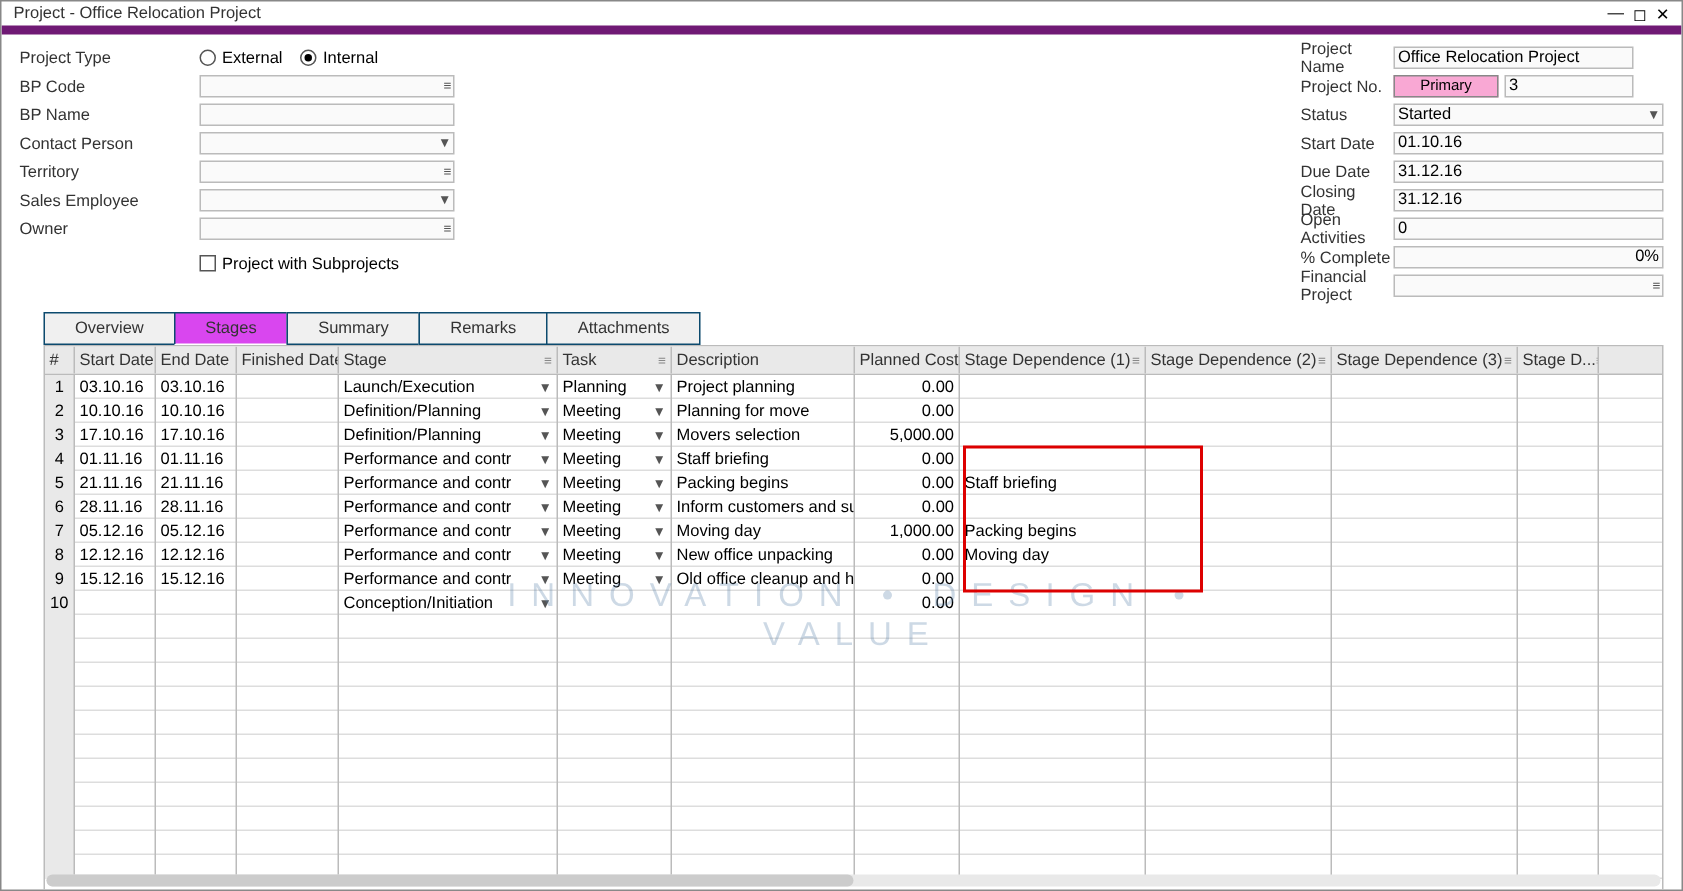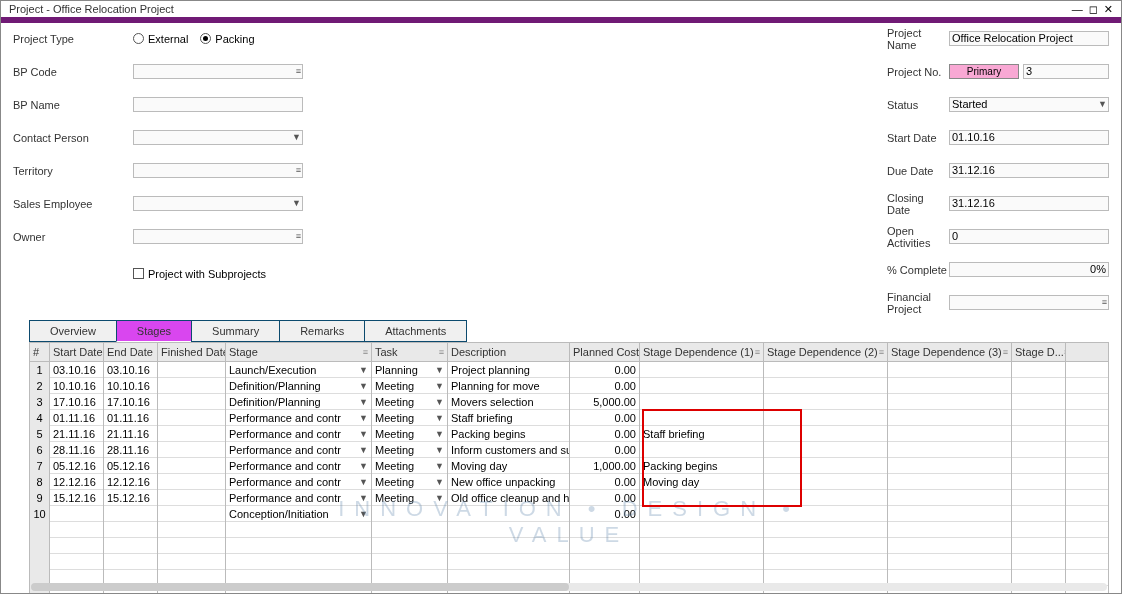--- a/index.html
+++ b/index.html
@@ -2,34 +2,34 @@
 <html><head>
 <meta charset="utf-8">
 <style>
 * { box-sizing: border-box; font-family: Arial, sans-serif; font-size: 11px; }
 body { margin: 0; background: #fff; width: 1122px; height: 594px; overflow: hidden; position: relative; border: 1px solid #888; }
 .titlebar { display: flex; justify-content: space-between; align-items: center; padding: 4px 8px; border-bottom: 6px solid #701a75; height: 22px; }
 .title-text { color: #333; }
 .winbtns { display: flex; gap: 6px; font-size: 13px; }
 .winbtn { cursor: pointer; }
 .form-area { display: flex; padding: 8px 12px 0 12px; gap: 0; }
-.form-col { display: flex; flex-direction: column; gap: 18px; }
+.form-col { display: flex; flex-direction: column; gap: 4px; }
 .form-row { display: flex; align-items: center; height: 15px; }
 .form-label { width: 120px; color: #333; }
 .form-input { width: 170px; height: 15px; border: 1px solid #bbb; background: #fafafa; padding: 0 2px; position: relative; }
 .dd-arrow { position: absolute; right: 1px; top: 1px; font-size: 9px; color: #555; }
 .radio-group { display: flex; gap: 12px; align-items: center; }
 .radio-item { display: flex; align-items: center; gap: 4px; }
 .radio { width: 11px; height: 11px; border-radius: 50%; border: 1px solid #555; display: inline-flex; align-items: center; justify-content: center; }
 .radio.checked::after { content: ""; width: 5px; height: 5px; border-radius: 50%; background: #000; }
 .chk { width: 11px; height: 11px; border: 1px solid #555; display: inline-block; }
 .col-left { width: 340px; }
 .col-right { margin-left: auto; }
 .form-label-r { width: 110px; color: #333; padding-left: 48px; }
-.form-input-r { width: 160px; height: 15px; border: 1px solid #bbb; background: #fafafa; padding: 0 2px; position: relative; }
+.form-input-r { width: 180px; height: 15px; border: 1px solid #bbb; background: #fafafa; padding: 0 2px; position: relative; }
 .primary-btn { width: 70px; height: 15px; border: 1px solid #888; background: #f9a8d4; text-align: center; font-size: 10px; line-height: 13px; margin-right: 4px; }
 .tabs { display: flex; margin: 10px 0 0 28px; }
 .tab { padding: 4px 20px; border: 1px solid #0c4a6e; background: #f0f0f0; margin-right: -1px; color: #333; cursor: pointer; }
 .tab.active { background: #d946ef; border-bottom-color: #fff; }
 .grid-wrap { margin: 0 12px 6px 28px; border: 1px solid #bbb; height: 370px; position: relative; overflow: hidden; }
 .grid-head { display: flex; background: #e9e9e9; border-bottom: 1px solid #bbb; position: relative; }
 .gh, .gc { border-right: 1px solid #bbb; padding: 2px 3px; height: 18px; overflow: hidden; white-space: nowrap; text-overflow: clip; display: flex; align-items: center; }
 .gh { background: #e9e9e9; color: #333; position: relative; }
 .gh .hd-icon { margin-left: auto; font-size: 9px; color: #888; }
 .grid-row { display: flex; border-bottom: 1px solid #ddd; height: 16px; }
@@ -62,21 +62,21 @@
   <div class="form-col col-left">
     <div class="form-row">
       <span class="form-label">Project Type</span>
       <div class="radio-group">
         <div class="radio-item">
             <span class="radio"></span>
             <span>External</span>
           </div>
         <div class="radio-item">
             <span class="radio checked"></span>
-            <span>Packing</span>
+            <span>Internal</span>
           </div>
       </div>
     </div>
     <div class="form-row">
         <span class="form-label">BP Code</span>
         <div class="form-input">
           <span class="dd-arrow">≡</span>
         </div>
       </div>
     <div class="form-row">

